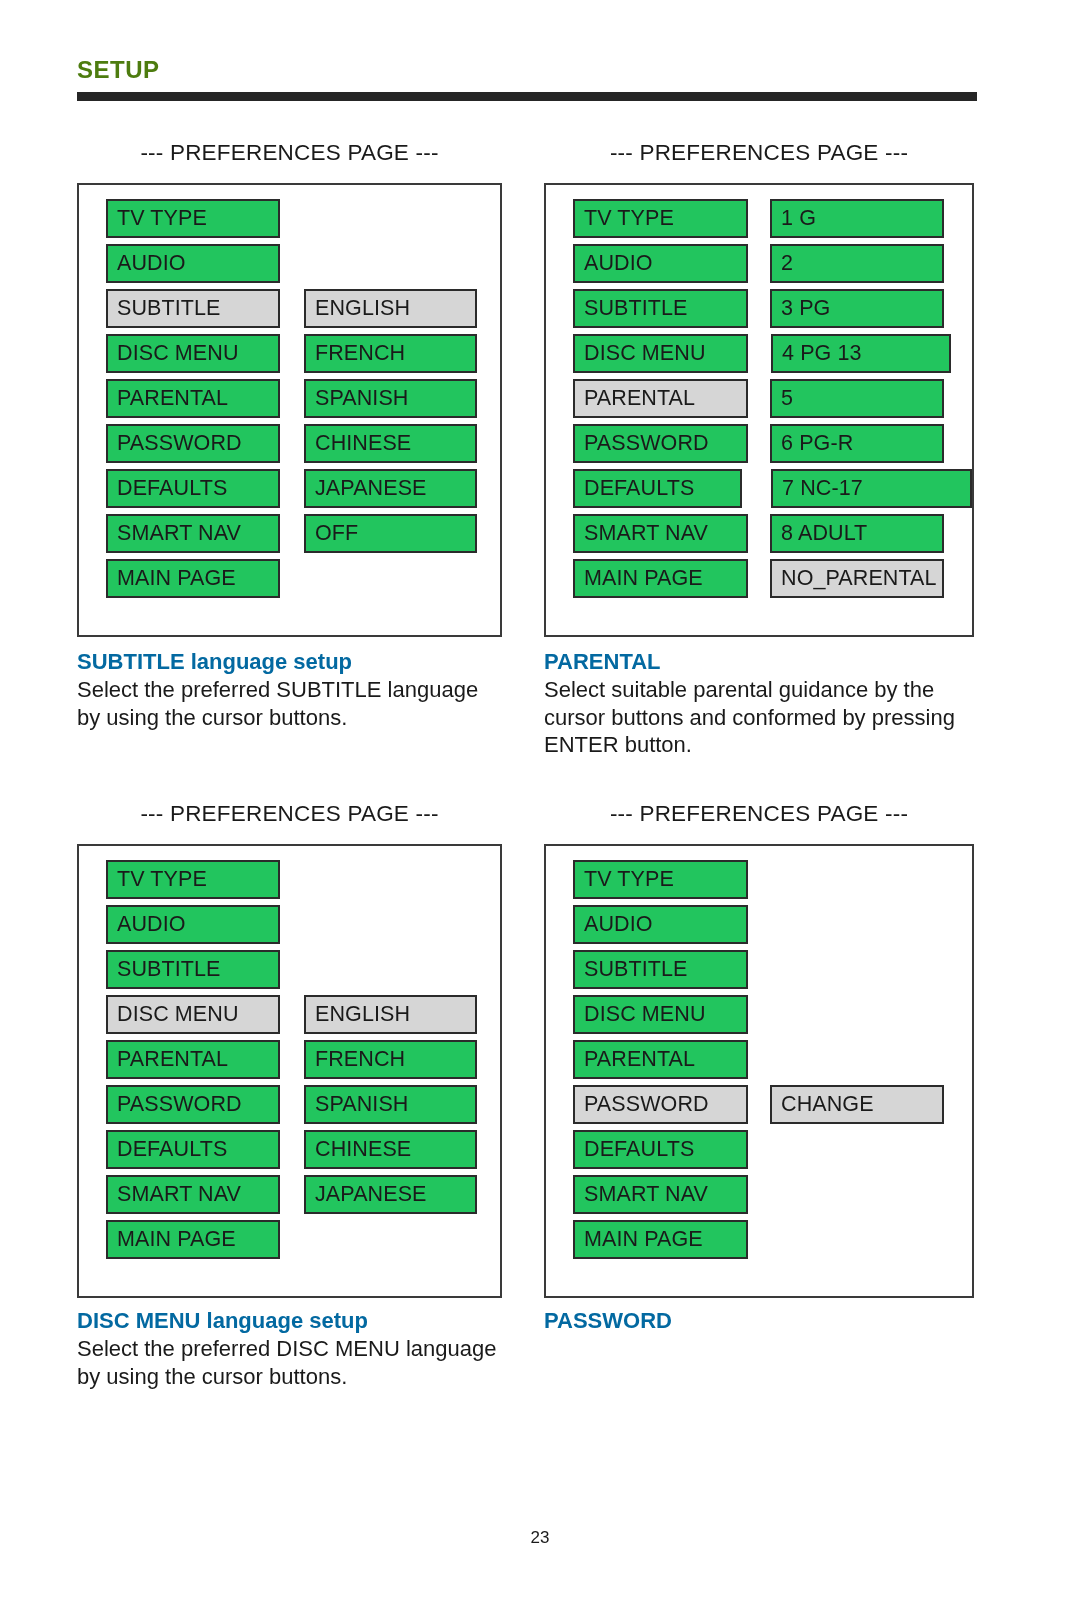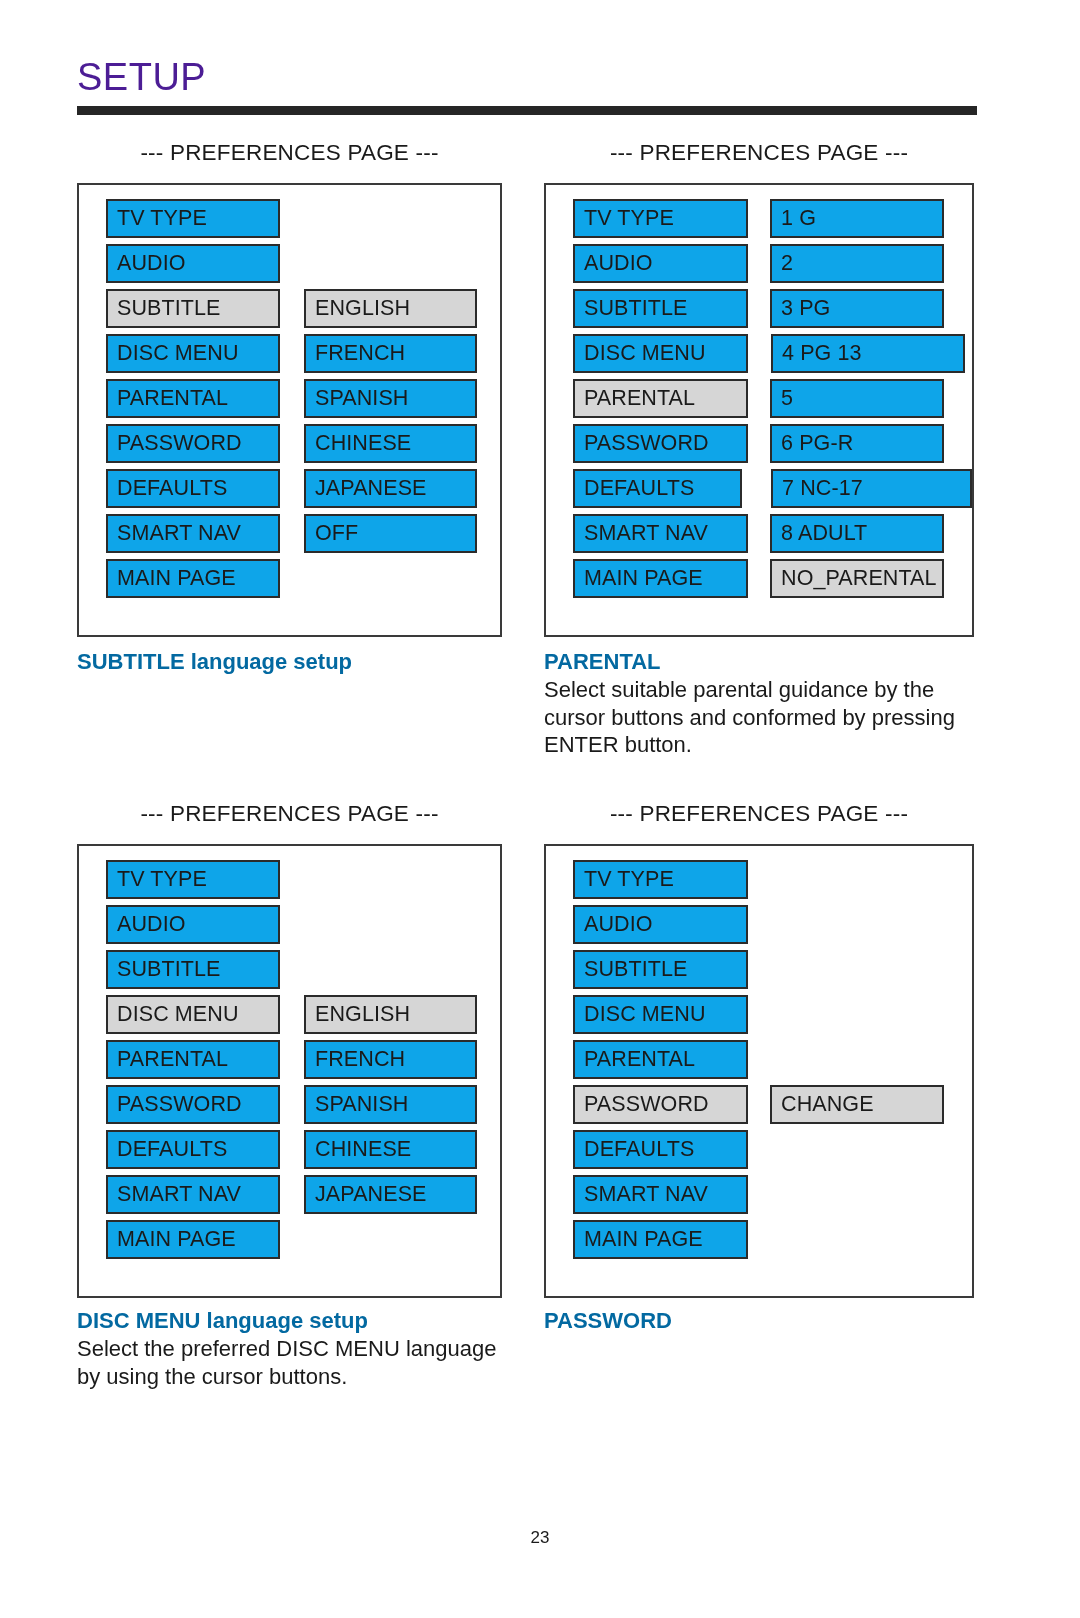--- a/index.html
+++ b/index.html
@@ -17,26 +17,26 @@
   }
 
   
   #page-header {
     position: absolute;
     left: 77px;
     top: 58px;
     width: 900px;
   }
   #page-title {
-    font-size: 38px;
-    font-weight: normal;
+    font-size: 24px;
+    font-weight: bold;
     letter-spacing: 0.5px;
     line-height: 1;
     margin: 0 0 10px 0;
-    color: #4c1d95;
+    color: #4d7c0f;
   }
   #title-rule {
     height: 9px;
     background: #262626;
     width: 900px;
   }
 
   
   .panel-block {
     position: absolute;
@@ -66,21 +66,21 @@
   }
   .osd-box {
     border: 2px solid #2b2b2b;
     box-sizing: border-box;
     height: 39px;
     display: flex;
     align-items: center;
     padding-left: 9px;
     font-size: 21.5px;
     letter-spacing: 0.1px;
-    background: #0ea5e9;
+    background: #22c55e;
     color: #1a1a1a;
     white-space: nowrap;
   }
   .osd-box.hl {
     background: #d6d6d6;
     border-color: #2b2b2b;
   }
 
   
   .col-left  { margin-left: 27px; }
@@ -159,41 +159,42 @@
         </div>
         <div class="osd-row">
           <div class="osd-box col-left" style="width: 174px;">MAIN PAGE</div>
         </div>
       </div>
     </div>
 </div>
 
 <div class="desc-block" style="left:77px; top:648px; width:430px;">
   <p class="desc-title">SUBTITLE language setup</p>
+  <p class="desc-body">Select the preferred SUBTITLE language by using the cursor buttons.</p>
 </div>
 
 <div class="panel-block" style="left:544px; top:140px; width:430px;">
   <div class="panel-caption-top">--- PREFERENCES PAGE ---</div>
   <div class="osd-panel" style="width:430px; height:454px;">
       <div class="osd-rows">
         <div class="osd-row">
           <div class="osd-box col-left" style="width: 175px;">TV TYPE</div>
           <div class="osd-box col-right" style="width: 174px; margin-left: 22px;">1 G</div>
         </div>
         <div class="osd-row">
           <div class="osd-box col-left" style="width: 175px;">AUDIO</div>
           <div class="osd-box col-right" style="width: 174px; margin-left: 22px;">2</div>
         </div>
         <div class="osd-row">
           <div class="osd-box col-left" style="width: 175px;">SUBTITLE</div>
           <div class="osd-box col-right" style="width: 174px; margin-left: 22px;">3 PG</div>
         </div>
         <div class="osd-row">
           <div class="osd-box col-left" style="width: 175px;">DISC MENU</div>
-          <div class="osd-box col-right" style="width: 194px; ">4 PG 13</div>
+          <div class="osd-box col-right" style="width: 180px; ">4 PG 13</div>
         </div>
         <div class="osd-row">
           <div class="osd-box col-left hl" style="width: 175px;">PARENTAL</div>
           <div class="osd-box col-right" style="width: 174px; margin-left: 22px;">5</div>
         </div>
         <div class="osd-row">
           <div class="osd-box col-left" style="width: 175px;">PASSWORD</div>
           <div class="osd-box col-right" style="width: 174px; margin-left: 22px;">6 PG-R</div>
         </div>
         <div class="osd-row">

